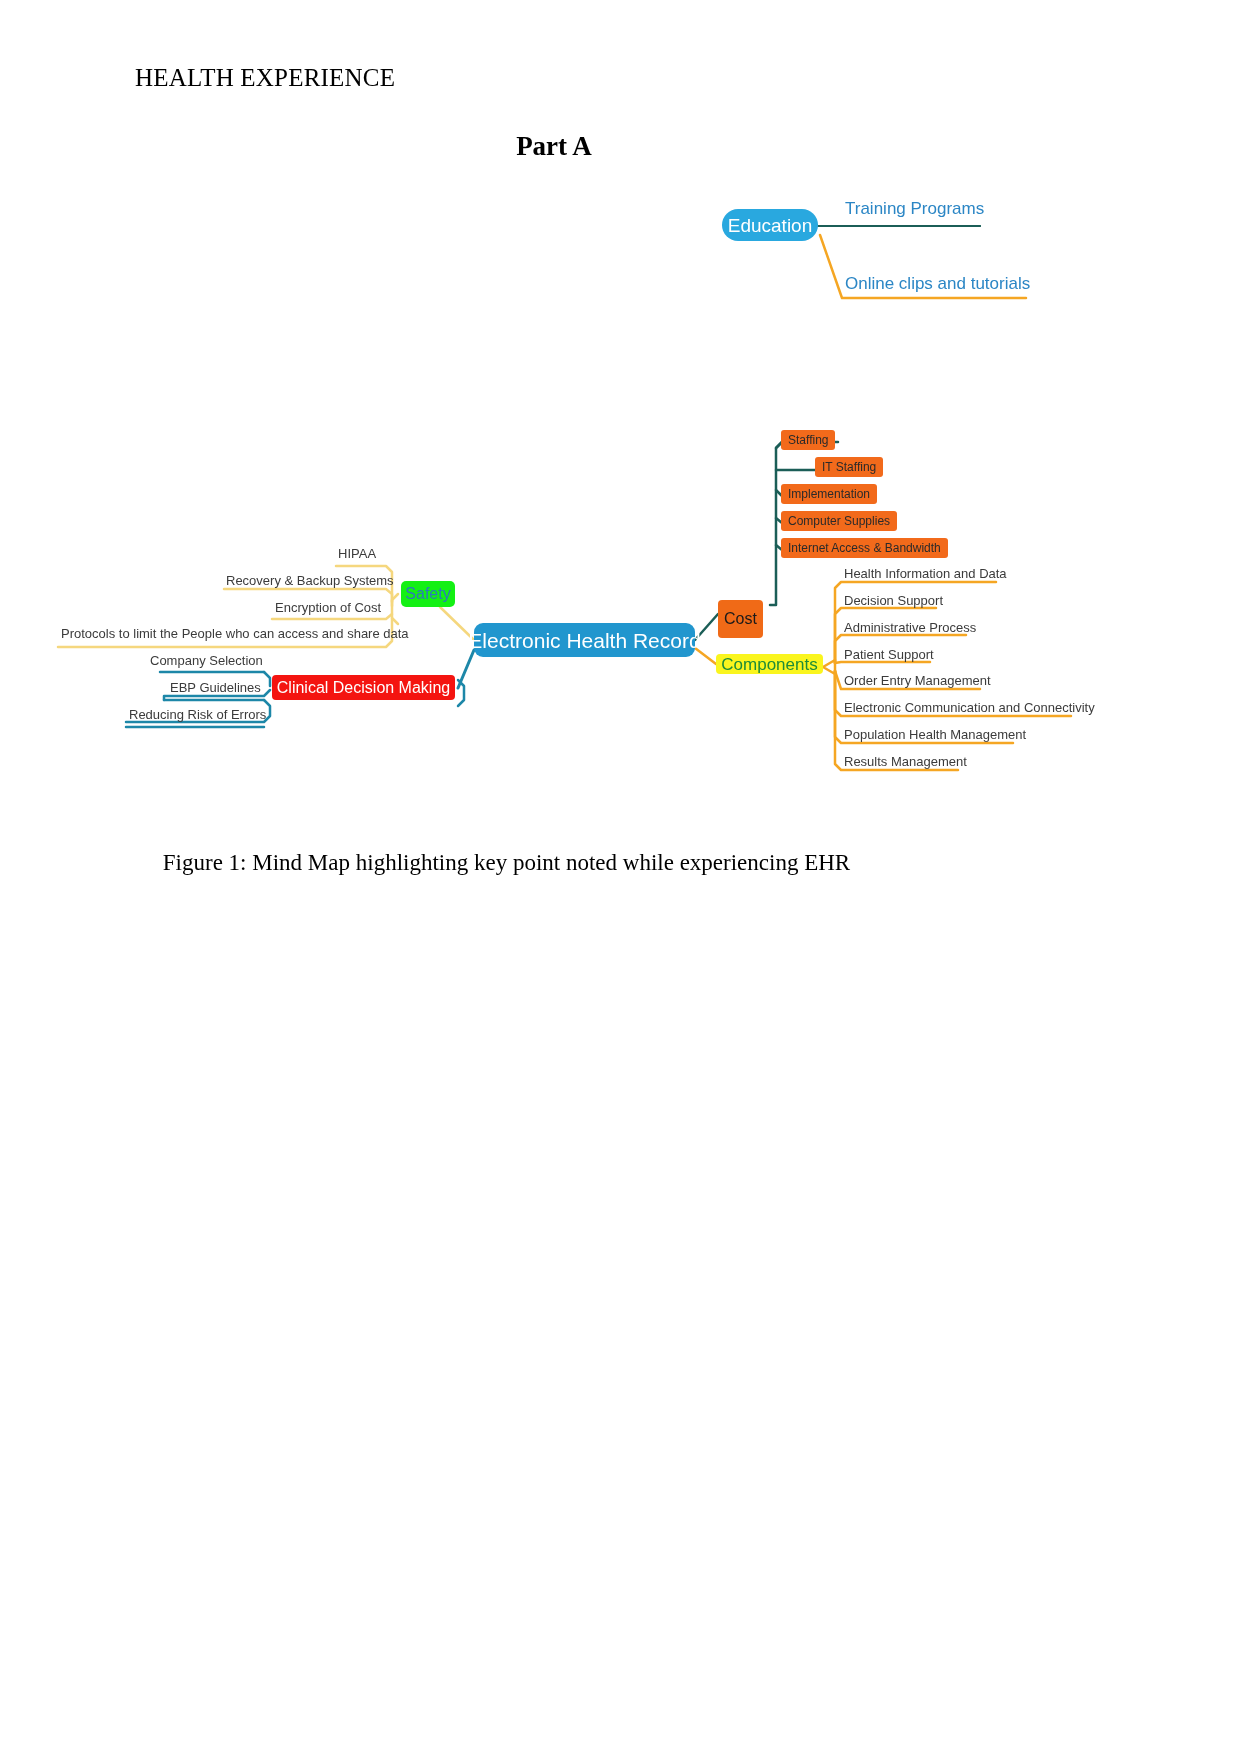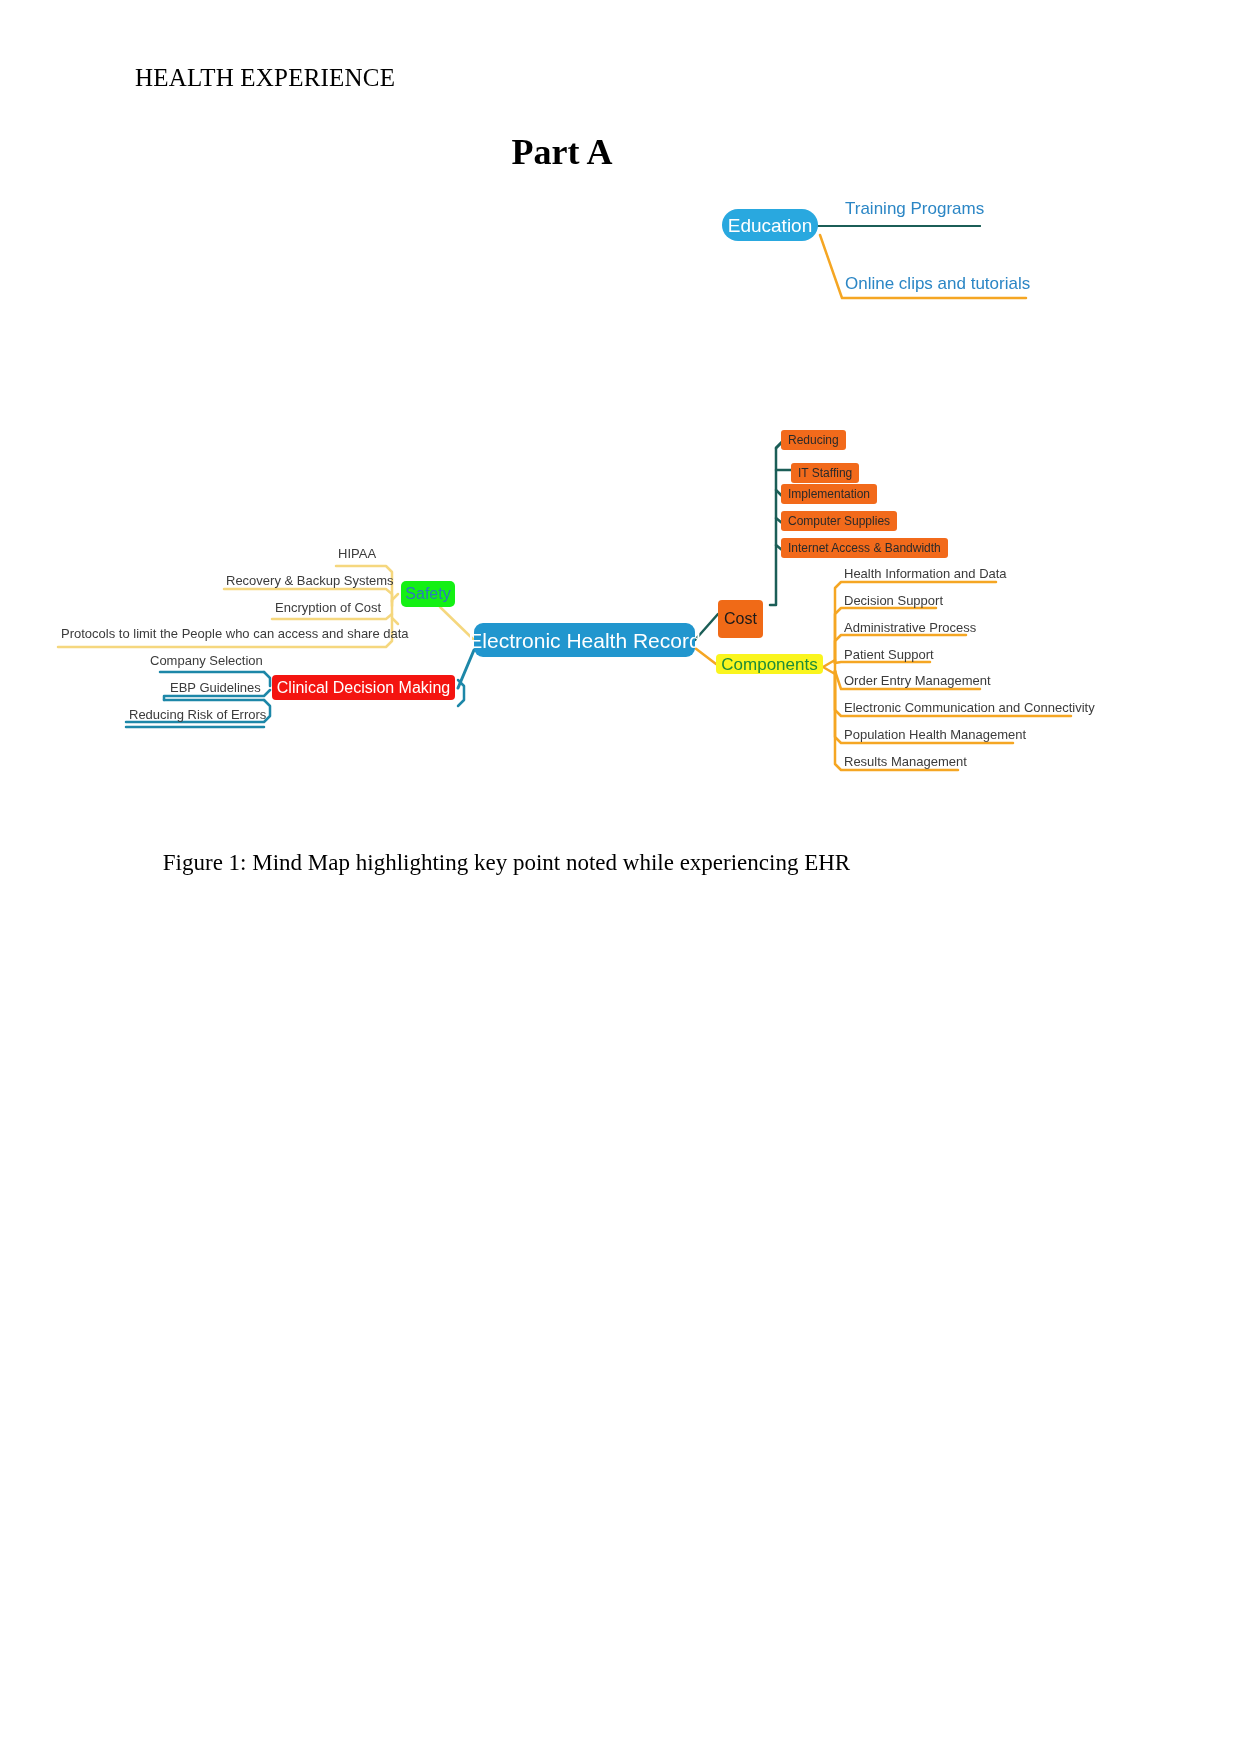--- a/index.html
+++ b/index.html
@@ -27,24 +27,23 @@
     letter-spacing: 0.2px;
     white-space: nowrap;
   }
   .doc-title {
     position: absolute;
     left: 0;
     top: 131px;
     width: 1108px;
     text-align: center;
     font-family: "Liberation Serif", serif;
-    font-size: 36px;
+    font-size: 27px;
     font-weight: bold;
     color: #000000;
-    padding-left: 8px;
   }
   .figure-caption {
     position: absolute;
     left: 0;
     top: 850px;
     width: 1013px;
     text-align: center;
     font-family: "Liberation Serif", serif;
     font-size: 23px;
     color: #000000;
@@ -240,22 +239,22 @@
 <div class="leaf" style="left:226px; top:574px;">Recovery &amp; Backup Systems</div>
 <div class="leaf" style="left:275px; top:601px;">Encryption of Cost</div>
 <div class="leaf" style="left:61px; top:627px;">Protocols to limit the People who can access and share data</div>
 
 <div class="node chip node-cdm">Clinical Decision Making</div>
 <div class="leaf" style="left:150px; top:654px;">Company Selection</div>
 <div class="leaf" style="left:170px; top:681px;">EBP Guidelines</div>
 <div class="leaf" style="left:129px; top:708px;">Reducing Risk of Errors</div>
 
 <div class="node chip node-cost">Cost</div>
-<div class="node chip chip-cost" style="left:781px; top:430px;">Reducing</div>
-<div class="node chip chip-cost" style="left:791px; top:457px;margin-top:6px;">IT Staffing</div>
+<div class="node chip chip-cost" style="left:781px; top:430px;">Staffing</div>
+<div class="node chip chip-cost" style="left:815px; top:457px;">IT Staffing</div>
 <div class="node chip chip-cost" style="left:781px; top:484px;">Implementation</div>
 <div class="node chip chip-cost" style="left:781px; top:511px;">Computer Supplies</div>
 <div class="node chip chip-cost" style="left:781px; top:538px;">Internet Access &amp; Bandwidth</div>
 
 <div class="node chip node-components">Components</div>
 <div class="leaf" style="left:844px; top:567px;">Health Information and Data</div>
 <div class="leaf" style="left:844px; top:594px;">Decision Support</div>
 <div class="leaf" style="left:844px; top:621px;">Administrative Process</div>
 <div class="leaf" style="left:844px; top:648px;">Patient Support</div>
 <div class="leaf" style="left:844px; top:674px;">Order Entry Management</div>

